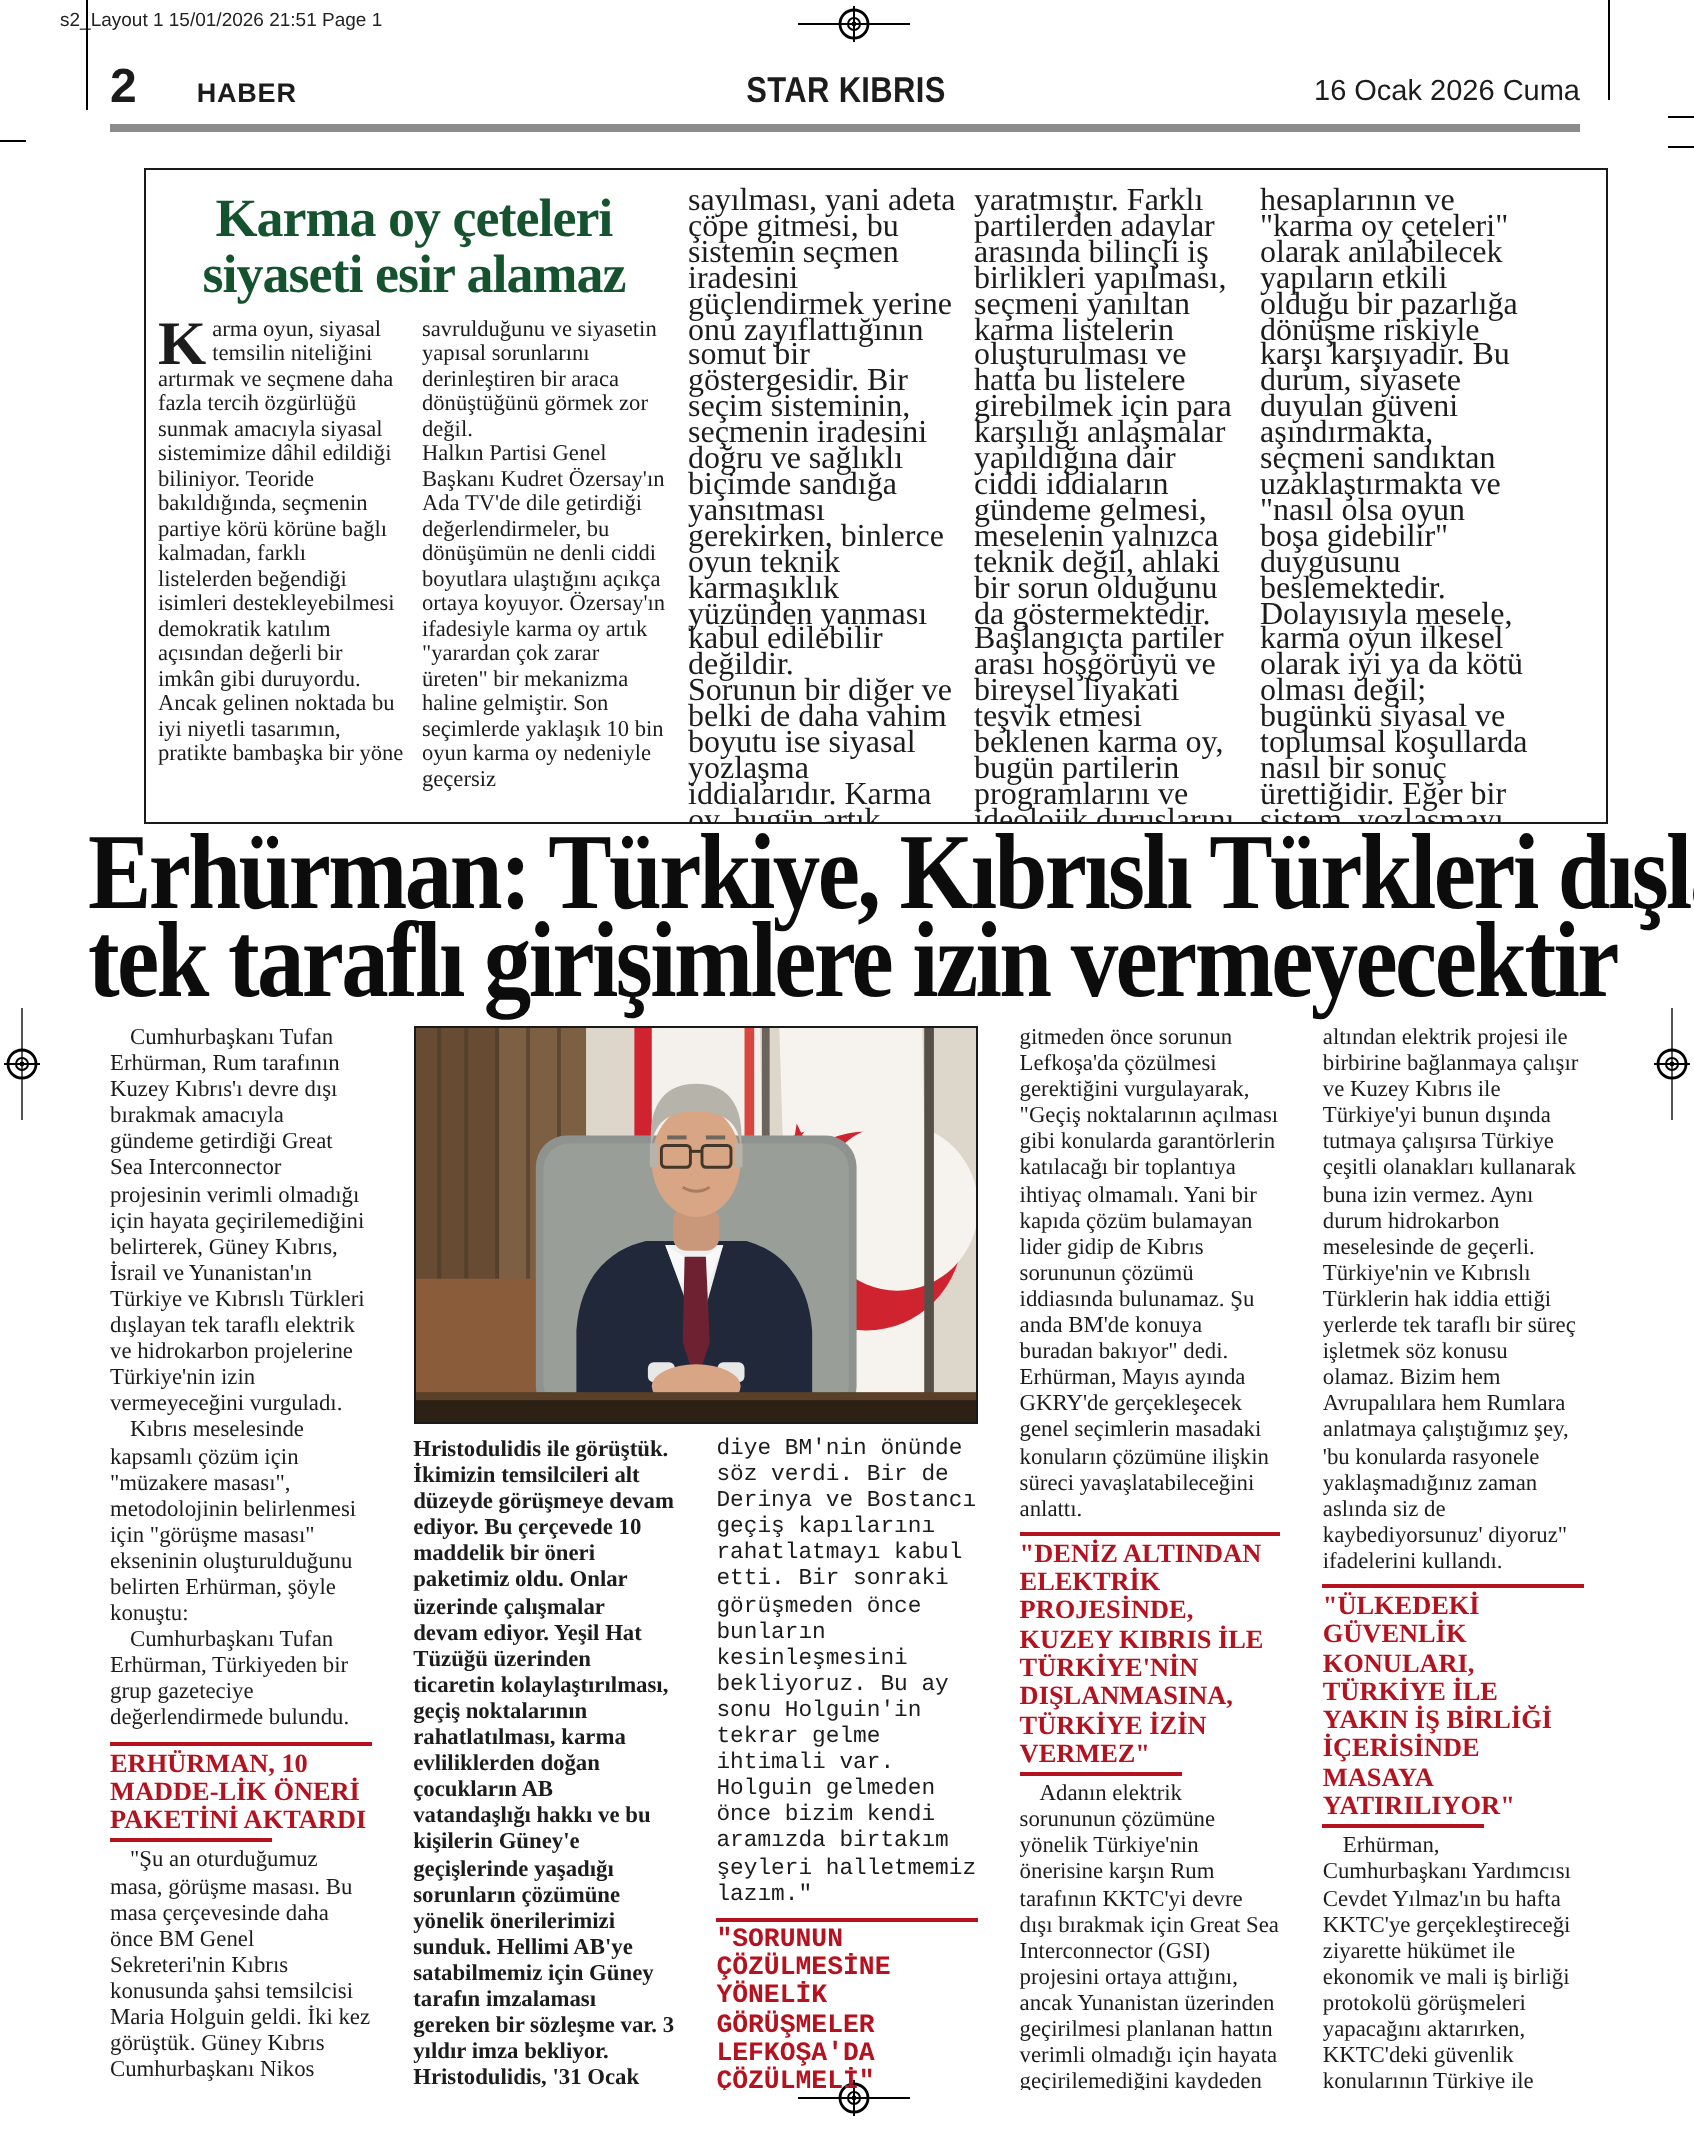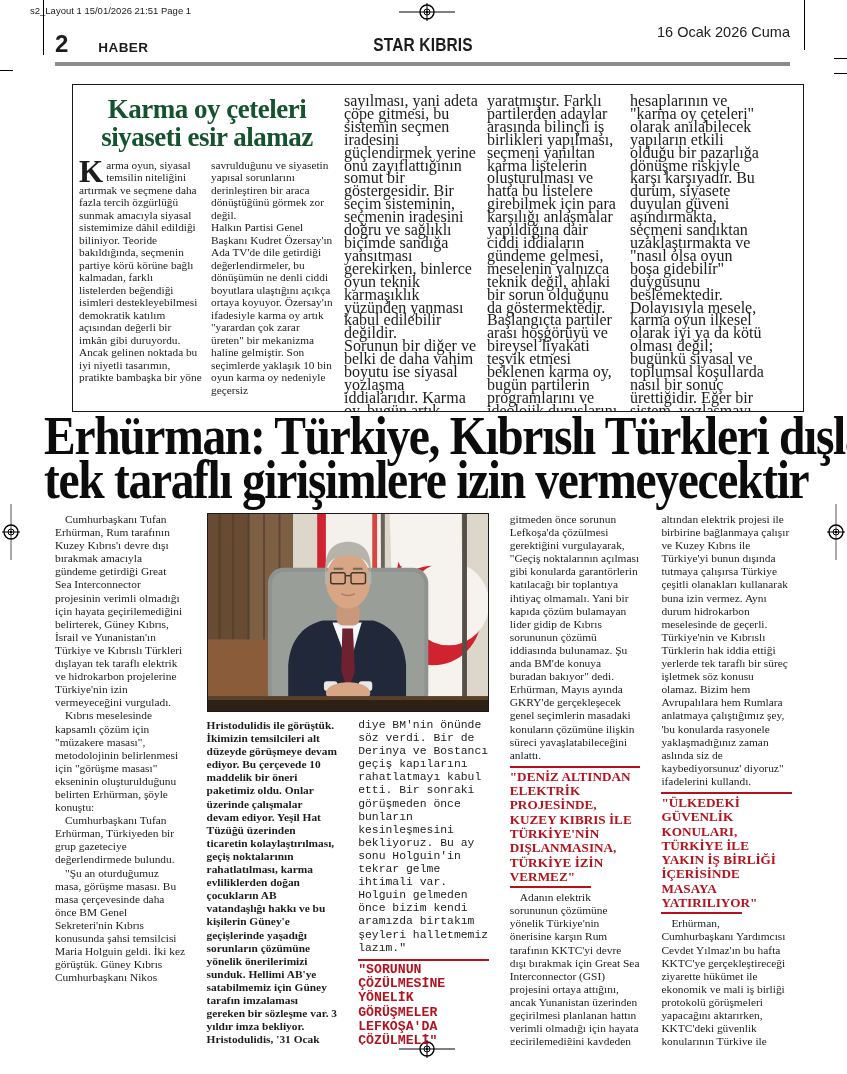--- a/index.html
+++ b/index.html
@@ -13,21 +13,21 @@
   .reg { position:absolute; }
 
   
   .hdr { position:absolute; top:32px; left:55px; right:57px; height:28px;
          font-family:"Liberation Sans","DejaVu Sans",sans-serif; }
   .hdr-left { position:absolute; left:0; bottom:2px; display:flex; align-items:baseline; }
   .hdr-num { font-weight:bold; font-size:24px; letter-spacing:0; }
   .hdr-sec { font-weight:bold; font-size:13.5px; margin-left:30px; letter-spacing:0.4px; }
   .hdr-mast { position:absolute; left:50%; bottom:4px; transform:translateX(-50%); font-weight:bold; font-size:18px; }
   .hdr-mast span { display:inline-block; transform:scaleX(0.86); transform-origin:center; letter-spacing:0.2px; }
-  .hdr-date { position:absolute; right:0; bottom:20px; font-size:14.5px; }
+  .hdr-date { position:absolute; right:0; bottom:6px; font-size:14.5px; }
   .hdr-rule { position:absolute; top:62px; left:55px; right:57px; height:4px; background:#8c8c8c; }
 
   
   .edbox { position:absolute; left:72px; top:84px; width:732px; height:328px;
            border:1.5px solid #1a1a1a; box-sizing:border-box; display:flex;
            padding:6px 40px 8px 6px; gap:9px; overflow:hidden; }
   .ed-left { width:256px; flex:none; position:relative; }
   .ed-bar { position:relative; height:25px; width:226px; margin:1px 0 2px 12px;
             background:linear-gradient(180deg,#c2c2c2,#8e8e8e); display:flex; align-items:center; }
   .ed-bar-label { font-style:italic; font-weight:bold; font-size:16.5px; padding-left:14px; color:#111; }
@@ -142,20 +142,21 @@
     <span>Erhürman: Türkiye, Kıbrıslı Türkleri dışlayan</span><br>
     <span>tek taraflı girişimlere izin vermeyecektir</span>
   </h1>
 
   <div class="art">
 
     <div class="c1">
       <p class="ind">Cumhurbaşkanı Tufan Erhürman, Rum tarafının Kuzey Kıbrıs'ı devre dışı bırakmak amacıyla gündeme getirdiği Great Sea Interconnector projesinin verimli olmadığı için hayata geçirilemediğini belirterek, Güney Kıbrıs, İsrail ve Yunanistan'ın Türkiye ve Kıbrıslı Türkleri dışlayan tek taraflı elektrik ve hidrokarbon projelerine Türkiye'nin izin vermeyeceğini vurguladı.</p>
       <p class="ind">Kıbrıs meselesinde kapsamlı çözüm için "müzakere masası", metodolojinin belirlenmesi için "görüşme masası" ekseninin oluşturulduğunu belirten Erhürman, şöyle konuştu:</p>
       <p class="ind">Cumhurbaşkanı Tufan Erhürman, Türkiyeden bir grup gazeteciye değerlendirmede bulundu.</p>
+      <div class="red-h">ERHÜRMAN, 10 MADDE-LİK ÖNERİ PAKETİNİ AKTARDI</div>
       <p class="ind">"Şu an oturduğumuz masa, görüşme masası. Bu masa çerçevesinde daha önce BM Genel Sekreteri'nin Kıbrıs konusunda şahsi temsilcisi Maria Holguin geldi. İki kez görüştük. Güney Kıbrıs Cumhurbaşkanı Nikos</p>
     </div>
 
     <div class="photo">
       <svg viewBox="0 0 290 198" preserveAspectRatio="none">
         <rect width="290" height="198" fill="#ddd6ca"></rect>
         <rect x="0" y="0" width="88" height="198" fill="#7d5f43"></rect>
         <rect x="0" y="0" width="42" height="198" fill="#674b33"></rect>
         <line x1="12" y1="0" x2="12" y2="198" stroke="#55402c" stroke-width="2"></line>
         <line x1="26" y1="0" x2="26" y2="198" stroke="#55402c" stroke-width="2"></line>

